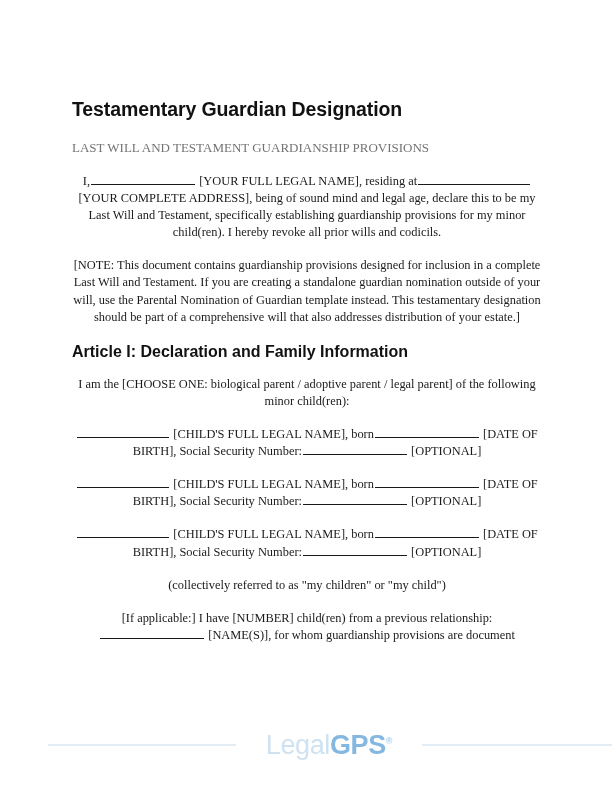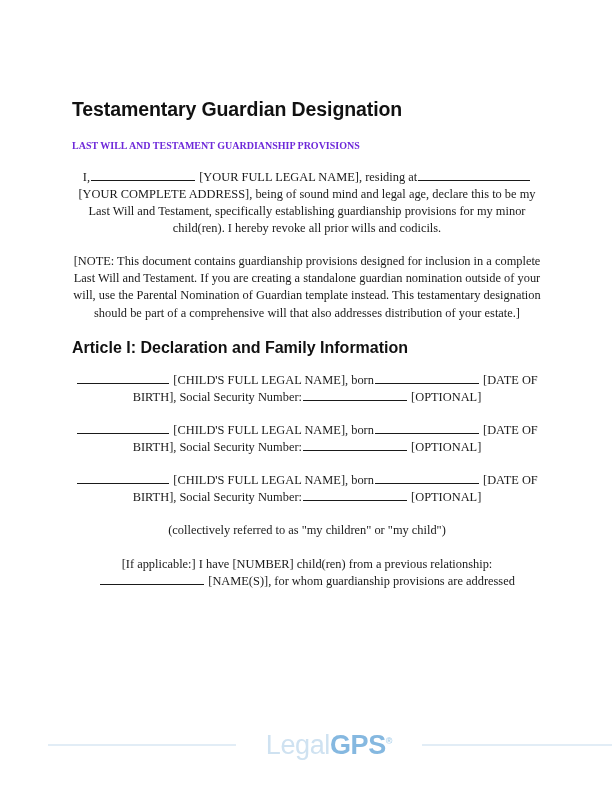--- a/index.html
+++ b/index.html
@@ -33,25 +33,24 @@
     font-family: "Liberation Sans", sans-serif;
     font-size: 19.5px;
     font-weight: bold;
     color: #111111;
     letter-spacing: -0.1px;
     margin: 0 0 19px 0;
     line-height: 1.15;
   }
   .subtitle {
     font-family: "Liberation Serif", serif;
-    font-size: 10px;
-    color: #6d28d9;
+    font-size: 13px;
+    color: #737373;
     margin: 0 0 16px 0;
     line-height: 1.35;
-    font-weight: bold;
   }
   p.para {
     font-family: "Liberation Serif", serif;
     font-size: 12.4px;
     color: #1a1a1a;
     line-height: 17.1px;
     margin: 0 0 16px 0;
     text-align: center;
   }
   h2.article {
@@ -133,30 +132,31 @@
 
     <p class="subtitle">LAST WILL AND TESTAMENT GUARDIANSHIP PROVISIONS</p>
 
     <p class="para f0"><span>I,</span><span class="blank b-md"></span> <span>[YOUR FULL LEGAL NAME], residing at</span><span class="blank b-lg"></span> <span>[YOUR COMPLETE ADDRESS], being of sound mind and legal age, declare this to be my Last Will and Testament, specifically establishing guardianship provisions for my minor child(ren). I hereby revoke all prior wills and codicils.</span></p>
 
     <p class="para f0">[NOTE: This document contains guardianship provisions designed for inclusion in a complete Last Will and Testament. If you are creating a standalone guardian nomination outside of your will, use the Parental Nomination of Guardian template instead. This testamentary designation should be part of a comprehensive will that also addresses distribution of your estate.]</p>
 
     <h2 class="article">Article I: Declaration and Family Information</h2>
 
 
+    <p class="para f0">I am the [CHOOSE ONE: biological parent / adoptive parent / legal parent] of the following minor child(ren):</p>
 
     <p class="para f0"><span class="blank b-sm"></span> <span>[CHILD'S FULL LEGAL NAME], born</span><span class="blank b-md"></span> <span>[DATE OF BIRTH], Social Security Number:</span><span class="blank b-md"></span> <span>[OPTIONAL]</span></p>
 
     <p class="para f1"><span class="blank b-sm"></span> <span>[CHILD'S FULL LEGAL NAME], born</span><span class="blank b-md"></span> <span>[DATE OF BIRTH], Social Security Number:</span><span class="blank b-md"></span> <span>[OPTIONAL]</span></p>
 
     <p class="para f2"><span class="blank b-sm"></span> <span>[CHILD'S FULL LEGAL NAME], born</span><span class="blank b-md"></span> <span>[DATE OF BIRTH], Social Security Number:</span><span class="blank b-md"></span> <span>[OPTIONAL]</span></p>
 
     <p class="para f3">(collectively referred to as "my children" or "my child")</p>
 
-    <p class="para f4"><span>[If applicable:] I have [NUMBER] child(ren) from a previous relationship:</span> <span class="blank b-md"></span> <span>[NAME(S)], for whom guardianship provisions are addressed</span></p>
+    <p class="para f4"><span>[If applicable:] I have [NUMBER] child(ren) from a previous relationship:</span> <span class="blank b-md"></span> <span>[NAME(S)], for whom guardianship provisions are document</span></p>
 
   </div>
 
   <div class="footer">
     <div class="rule rule-left"></div>
     <div class="logo"><span class="logo-legal">Legal</span><span class="logo-gps">GPS</span><span class="logo-reg">®</span></div>
     <div class="rule rule-right"></div>
   </div>
 
 </div>

